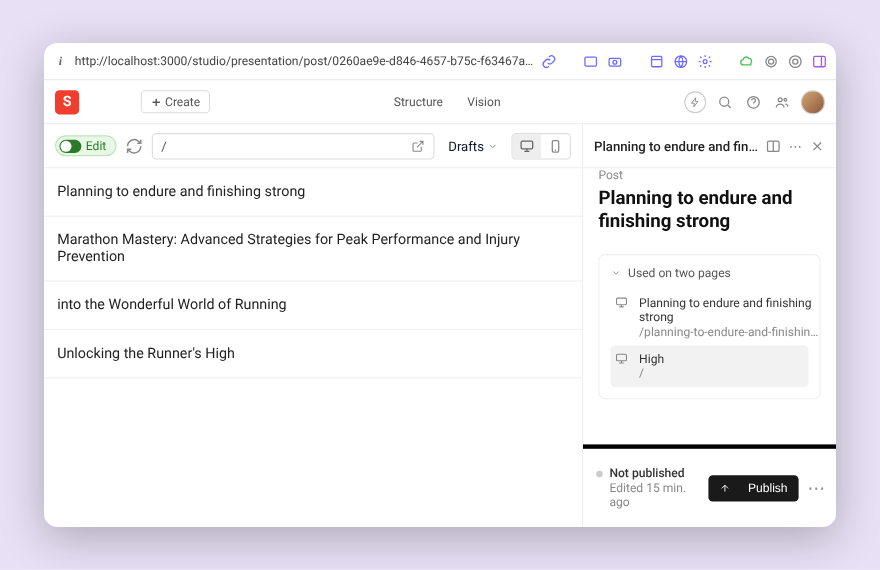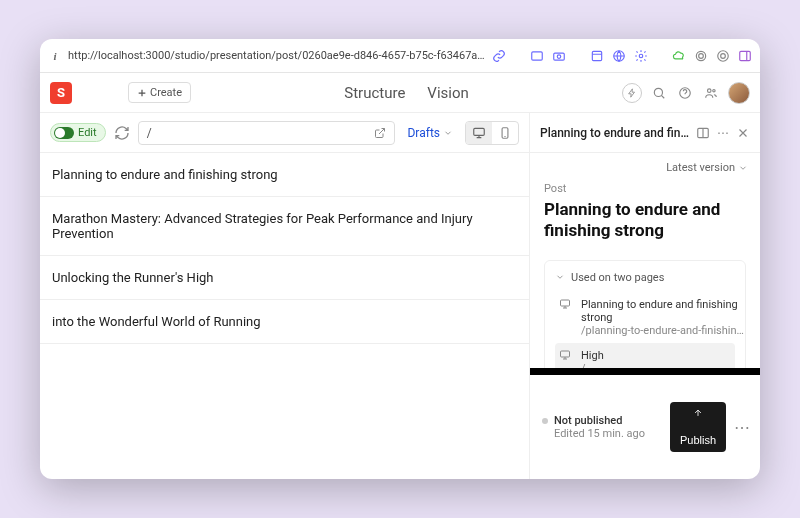--- a/index.html
+++ b/index.html
@@ -72,21 +72,21 @@
       color: #555;
       display: flex; align-items: center; gap: 3px;
       cursor: pointer;
       margin-left: 48px;
     }
     .nav-tabs {
       flex: 1;
       display: flex;
       justify-content: center;
       gap: 6px;
-      font-size: 15px;
+      font-size: 11px;
       color: #555;
     }
     .nav-tab { padding: 4px 8px; border-radius: 4px; cursor: pointer; }
     .nav-tab.active { background: #eee; color: #222; }
     .nav-right { display: flex; gap: 8px; align-items: center; }
     .nav-right .icon-btn { width: 18px; height: 18px; color: #888; cursor: pointer; display:flex;align-items:center;justify-content:center; }
     .bolt-circle { width:20px;height:20px;border:1px solid #ccc;border-radius:50%;display:flex;align-items:center;justify-content:center;color:#888; }
     .avatar { width: 22px; height: 22px; border-radius: 50%; background: linear-gradient(135deg,#d4a574,#8b5a3c); border:1px solid #ccc; }
     .workspace {
       flex: 1;
@@ -129,21 +129,21 @@
       border: 1px solid #ddd;
       border-radius: 4px;
       padding: 4px 8px;
       font-size: 12px;
       display: flex;
       align-items: center;
       justify-content: space-between;
       color: #555;
     }
     .drafts-sel {
-      font-size: 12px; color: #1d4ed8; display: flex; align-items: center; gap: 3px; cursor: pointer;
+      font-size: 12px; color: #0f172a; display: flex; align-items: center; gap: 3px; cursor: pointer;
       padding: 2px 4px;
     }
     .device-btns { display: flex; border: 1px solid #ddd; border-radius: 4px; overflow: hidden; }
     .device-btn { padding: 4px 6px; color: #888; cursor: pointer; display:flex;align-items:center; }
     .device-btn.active { background: #eee; }
     .posts-list {
       flex: 1;
       overflow: auto;
     }
     .post-row {
@@ -185,33 +185,33 @@
       color: #333;
       margin-top: 16px;
     }
     .used-header { display:flex;align-items:center;gap:6px;cursor:pointer;color:#555;margin-bottom:8px; }
     .used-item { display:flex;gap:8px;padding:6px 4px;border-radius:4px; }
     .used-item.active { background:#f2f2f2; }
     .used-item .uic { width:14px;color:#888;flex-shrink:0; }
     .used-item .utext { flex:1; }
     .used-item .upath { color:#888; overflow:hidden;text-overflow:ellipsis;white-space:nowrap; }
     .rp-footer {
-      border-top: 7px solid #000000;
-      padding: 27px 12px;
+      border-top: 4px solid #000000;
+      padding: 16px 12px;
       display: flex;
       align-items: center;
       gap: 8px;
     }
     .pub-status { flex:1; font-size: 11px; }
     .pub-status .line1 { color:#333; font-weight:500; }
     .pub-status .line2 { color:#888; }
     .status-dot { width:6px;height:6px;border-radius:50%;background:#ccc;margin-right:6px;display:inline-block;vertical-align:middle; }
     .publish-btn {
       background:#1a1a1a;color:#fff;border:none;border-radius:4px;
-      padding:6px 10px;font-size:11px;display:flex;align-items:center;gap:16px;cursor:pointer;flex-direction:column;
+      padding:6px 10px;font-size:11px;display:flex;align-items:center;gap:16px;cursor:pointer;
     }
     .more-btn { color:#888;cursor:pointer;width:14px; }
     svg { display:block; }
   </style>
 </head>
 <body>
 
 <div class="window">
 
   <div class="url-bar">
@@ -361,48 +361,40 @@
               <svg width="14" height="14" viewBox="0 0 24 24" fill="none" stroke="#888" stroke-width="2">
                 <rect x="7" y="3" width="10" height="18" rx="2"></rect>
                 <path d="M11 18h2"></path>
               </svg>
             </div>
         </div>
       </div>
       <div class="posts-list">
         <div class="post-row">Planning to endure and finishing strong</div>
         <div class="post-row">Marathon Mastery: Advanced Strategies for Peak Performance and Injury Prevention</div>
+        <div class="post-row">into the Wonderful World of Running</div>
         <div class="post-row">Unlocking the Runner's High</div>
-        <div class="post-row">into the Wonderful World of Running</div>
       </div>
     </div>
 
     <div class="right-pane">
       <div class="rp-header">
         <span class="title">Planning to endure and finishi…</span>
         <span class="hicon">
             <svg viewBox="0 0 24 24" fill="none" stroke="#888" stroke-width="2">
               <rect x="3" y="4" width="18" height="16" rx="2"></rect>
               <path d="M12 4v16"></path>
             </svg>
           </span>
         <span class="hicon">⋯</span>
         <span class="hicon">
             <svg viewBox="0 0 24 24" fill="none" stroke="#888" stroke-width="2">
               <path d="M6 6l12 12M18 6 6 18"></path>
             </svg>
           </span>
-      </div>
-      <div class="version-row">
-        <span>
-          <span>Latest version</span>
-          <svg width="10" height="10" viewBox="0 0 24 24" fill="none" stroke="#888" stroke-width="2">
-              <path d="m6 9 6 6 6-6"></path>
-            </svg>
-        </span>
       </div>
       <div class="doc-body">
         <div class="doc-type">Post</div>
         <div class="doc-title">Planning to endure and finishing strong</div>
         <div class="used-box">
           <div class="used-header">
             <svg width="10" height="10" viewBox="0 0 24 24" fill="none" stroke="#888" stroke-width="2">
                 <path d="m6 9 6 6 6-6"></path>
               </svg>
             <span>Used on two pages</span>

